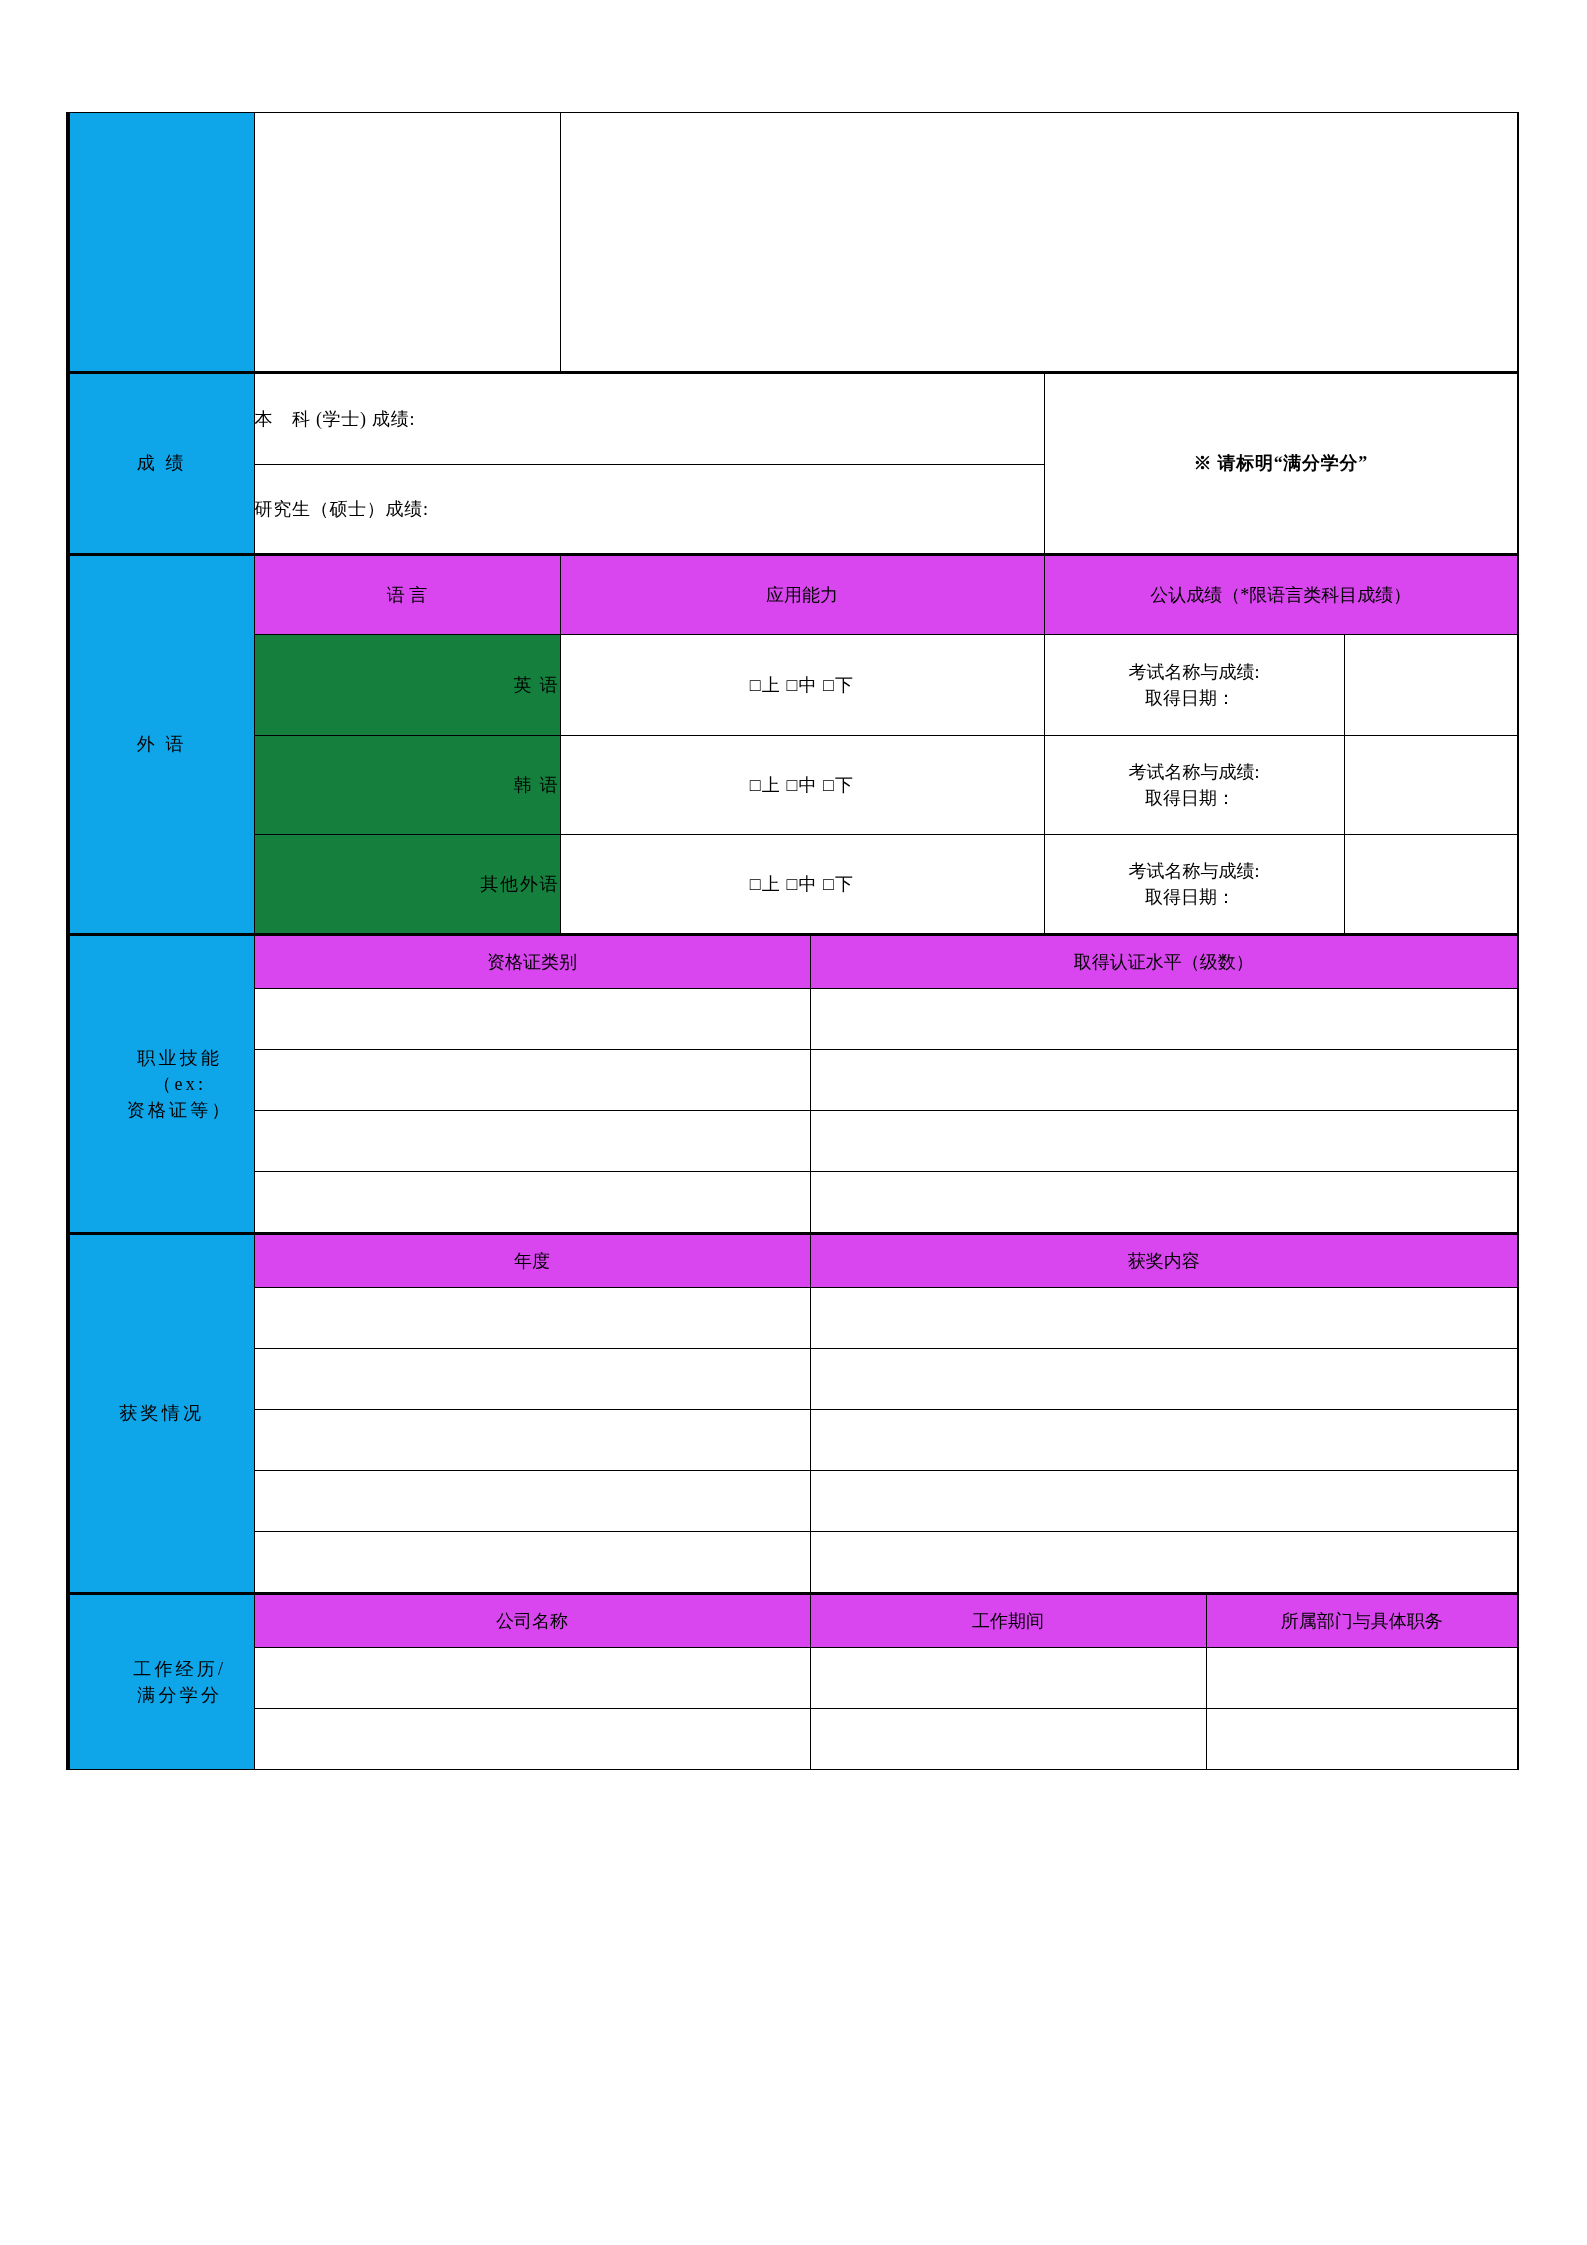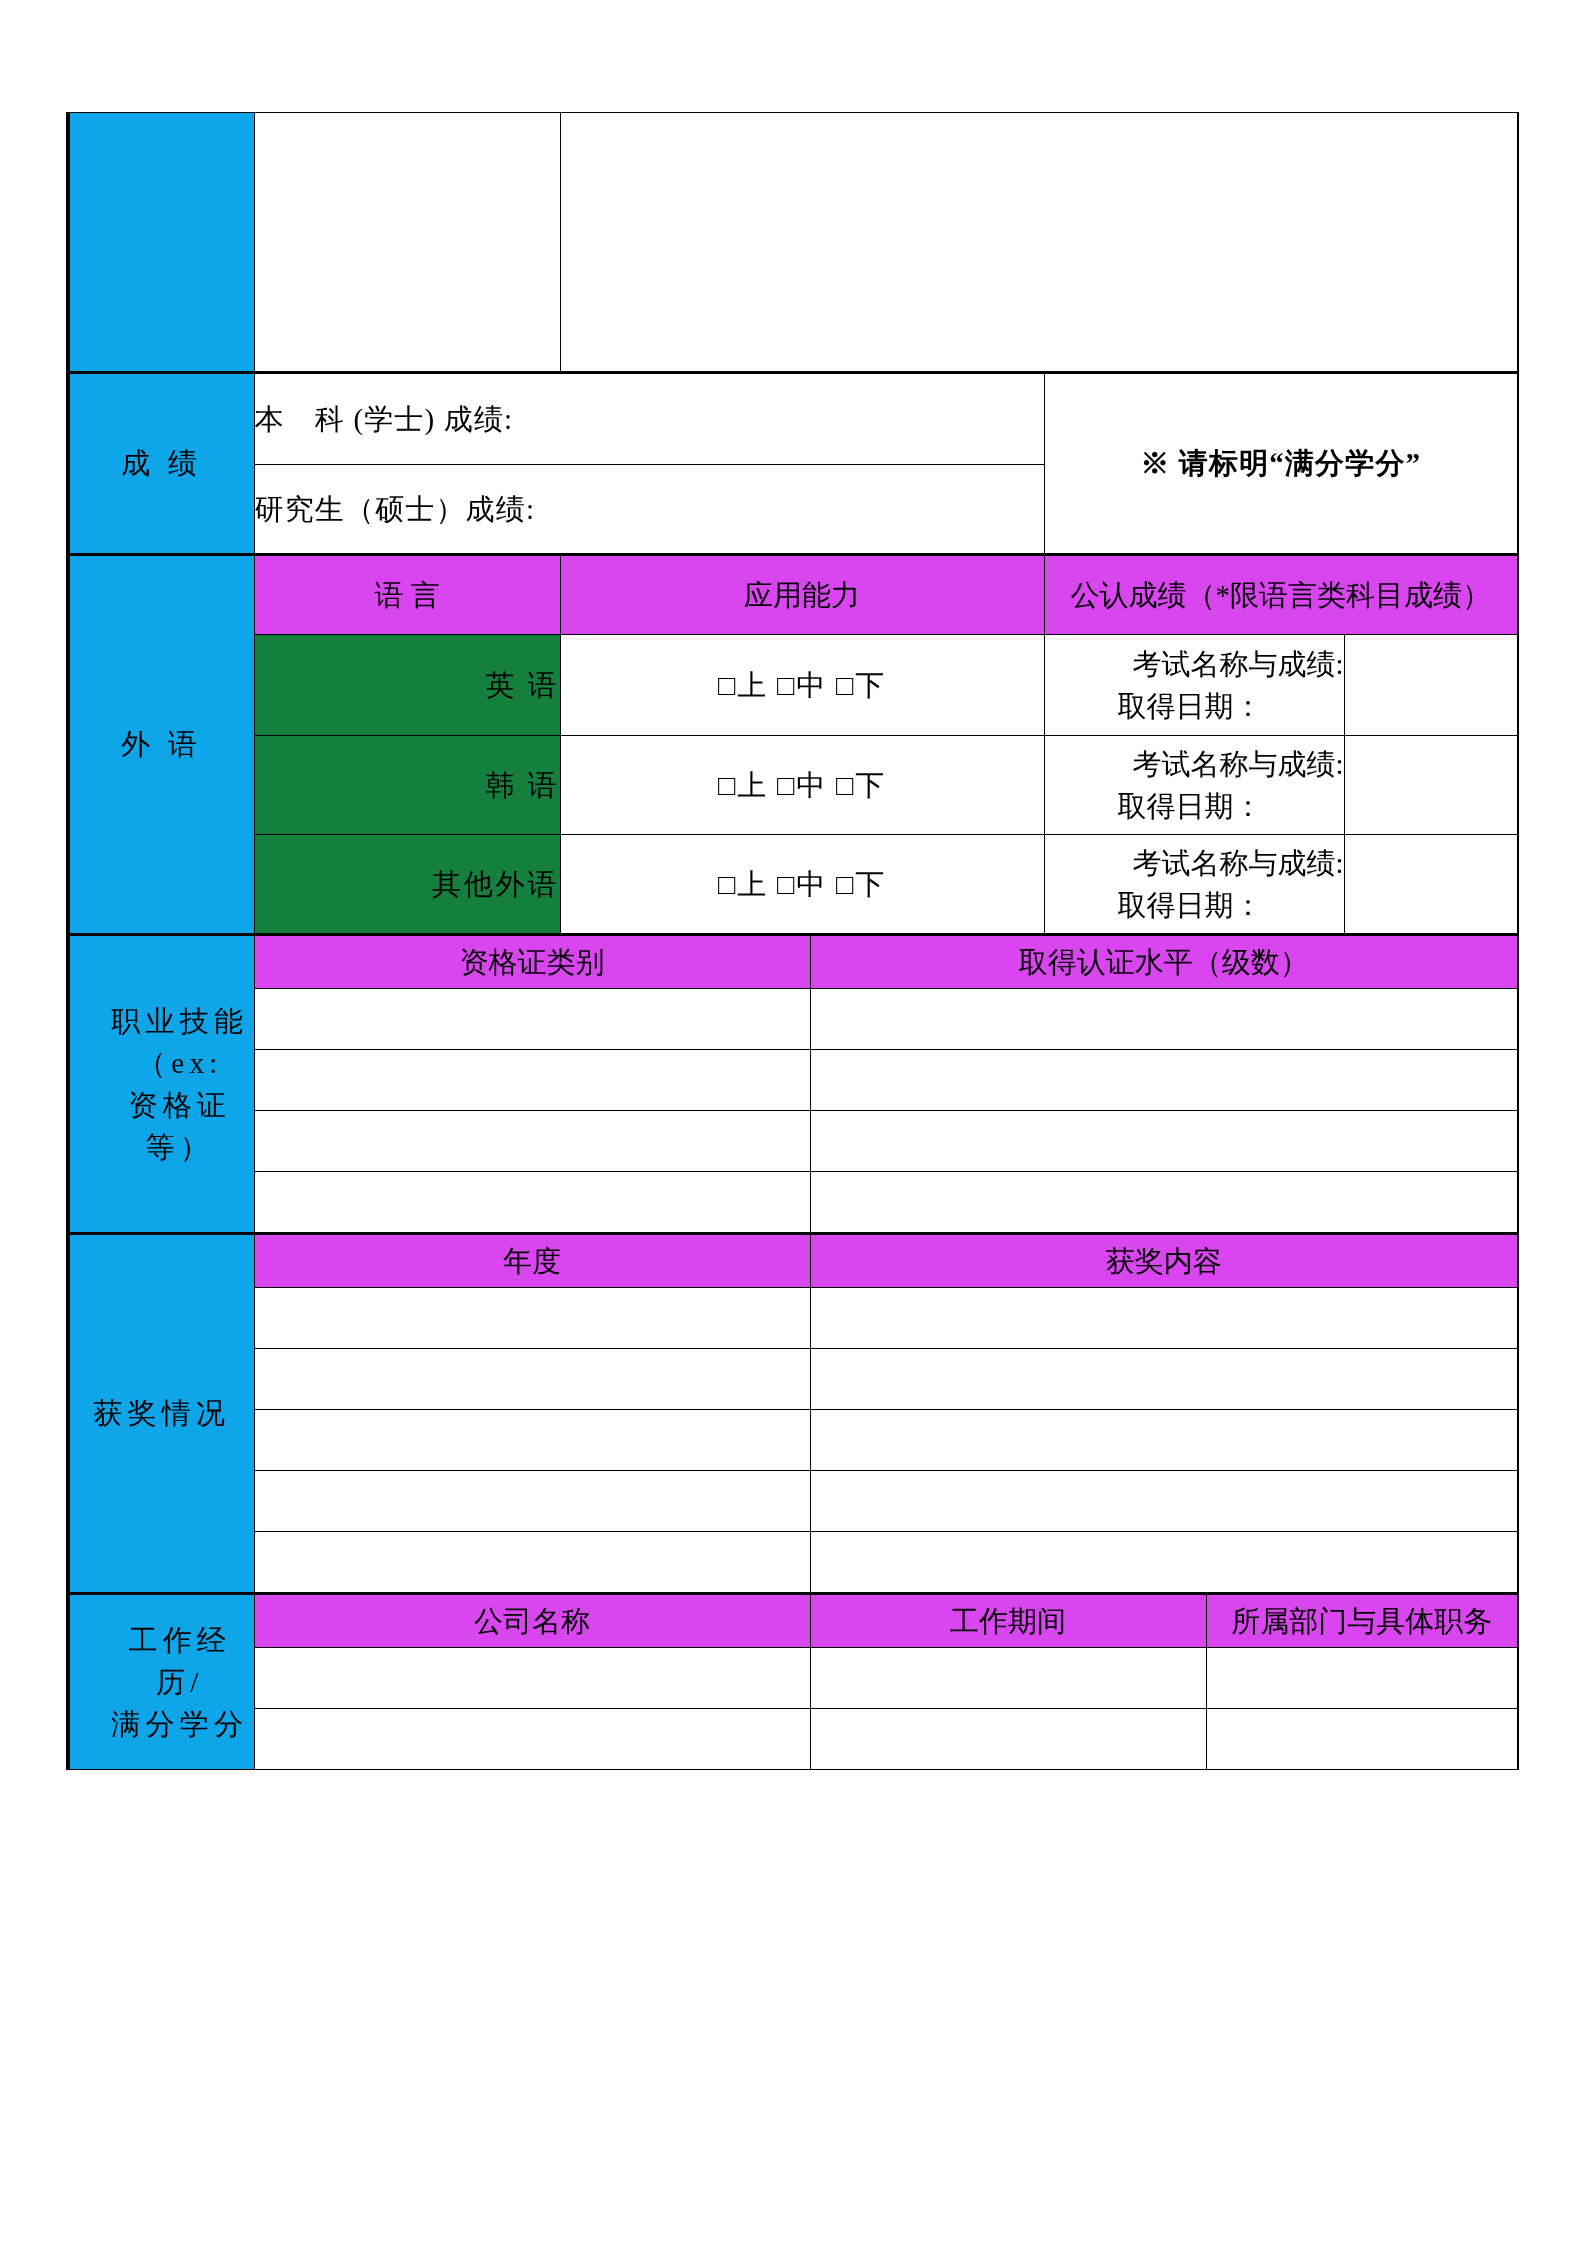--- a/index.html
+++ b/index.html
@@ -31,21 +31,21 @@
     border-collapse: collapse;
     table-layout: fixed;
     width: 1450px;
     border-left: 4px solid #000;
     border-right: 2px solid #000;
   }
   table.form td {
     border: 1px solid #000;
     padding: 0;
     vertical-align: middle;
-    font-size: 29px;
+    font-size: 18px;
     line-height: 1.45;
   }
   
   .thick-top { border-top: 3px solid #000 !important; }
   .thick-left { border-left: 3px solid #000 !important; }
 
   .label-cell {
     background: #0ea5e9;
     text-align: center;
     font-size: 27px;
@@ -80,21 +80,21 @@
     text-align: center;
     font-size: 27px;
     letter-spacing: 0.06em;
   }
   .exam-block {
     text-align: left;
     padding-left: 18px;
     font-size: 25px;
     line-height: 1.9;
   }
-  .exam-block .l1 { display: block; text-align: right; }
+  .exam-block .l1 { display: block; text-align: center; }
   .exam-block .l2 { display: block; text-align: center; padding-right: 8px;}
   .empty { height: 60px; }
 </style>
 </head>
 <body>
 
 <div class="page">
   <div class="form-wrap">
     <table class="form">
       <colgroup>

